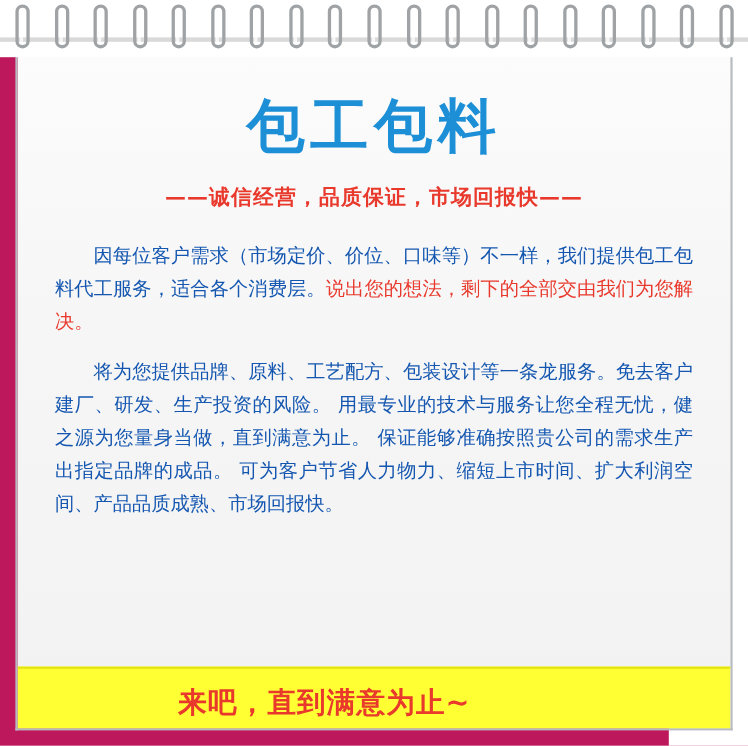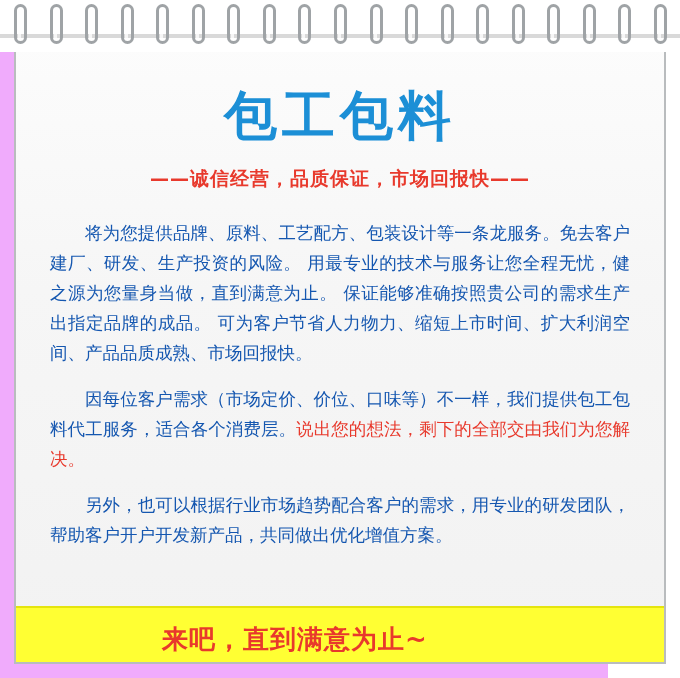--- a/index.html
+++ b/index.html
@@ -10,21 +10,21 @@
     width: 680px;
     height: 678px;
     background: #ffffff;
     font-family: "Liberation Sans", sans-serif;
     overflow: hidden;
   }
   .page {
     position: relative;
     width: 608px;
     height: 678px;
-    background: #f0abfc;
+    background: #be185d;
     box-sizing: border-box;
     text-decoration: underline;
   }
   
   .binding {
     position: absolute;
     top: 0;
     left: 0;
     width: 680px;
     height: 52px;
@@ -155,30 +155,27 @@
   <div class="sheet">
     <div class="sheet-inner">
 
       <div class="headline">包工包料</div>
 
       <div class="subline">——诚信经营，品质保证，市场回报快——</div>
 
       <div class="body-copy">
 
         <p class="para">
+          <span>因每位客户需求（市场定价、价位、口味等）不一样，我们提供包工包料代工服务，适合各个消费层。</span><span class="hl-red">说出您的想法，剩下的全部交由我们为您解决。</span>
+        </p>
+
+        <p class="para">
           <span>将为您提供品牌、原料、工艺配方、包装设计等一条龙服务。免去客户建厂、研发、生产投资的风险。 用最专业的技术与服务让您全程无忧，健之源为您量身当做，直到满意为止。 保证能够准确按照贵公司的需求生产出指定品牌的成品。 可为客户节省人力物力、缩短上市时间、扩大利润空间、产品品质成熟、市场回报快。</span>
         </p>
 
-        <p class="para">
-          <span>因每位客户需求（市场定价、价位、口味等）不一样，我们提供包工包料代工服务，适合各个消费层。</span><span class="hl-red">说出您的想法，剩下的全部交由我们为您解决。</span>
-        </p>
-
-        <p class="para">
-          <span>另外，也可以根据行业市场趋势配合客户的需求，用专业的研发团队，帮助客户开户开发新产品，共同做出优化增值方案。</span>
-        </p>
 
       </div>
 
       <div class="callout">
         <div class="callout-line first">来吧，直到满意为止~</div>
         <div class="callout-line">我们可为您量身定做，直到满意为止！</div>
       </div>
 
     </div>
   </div>

